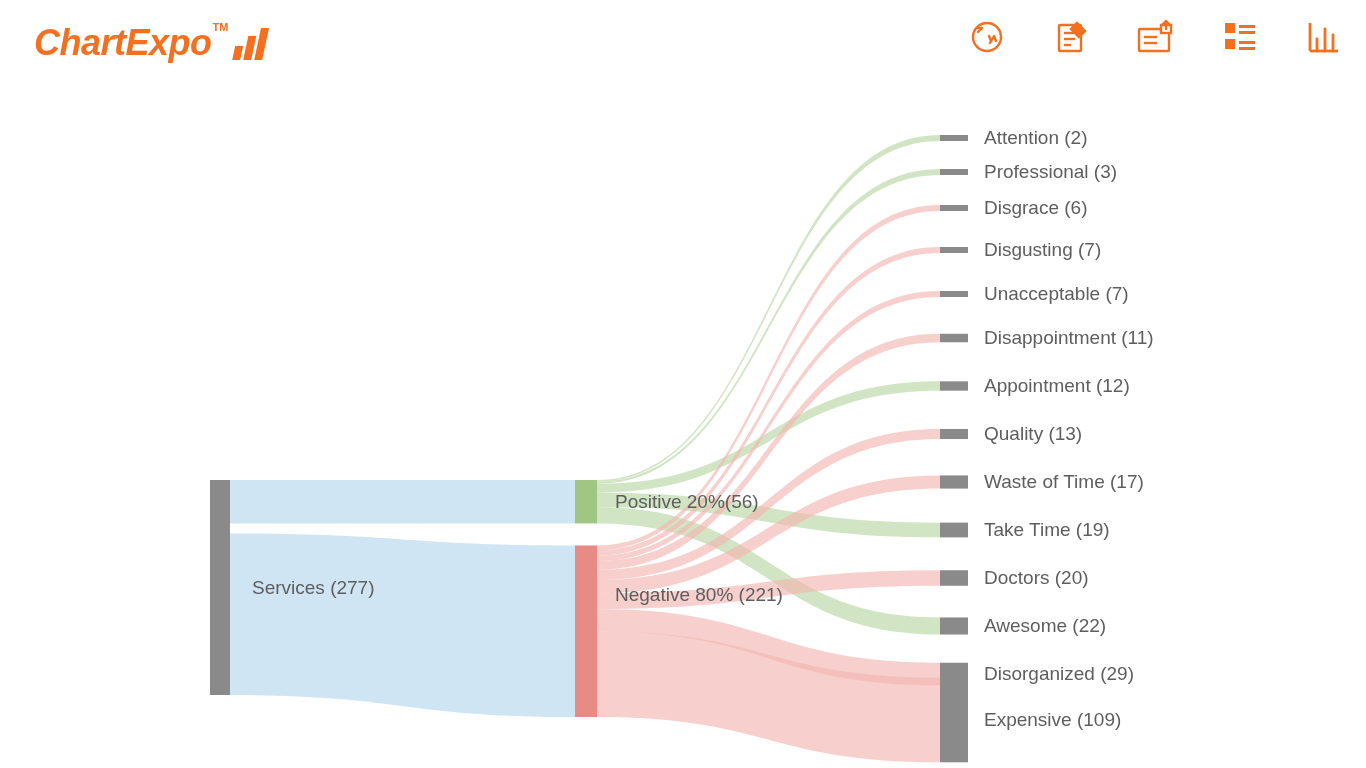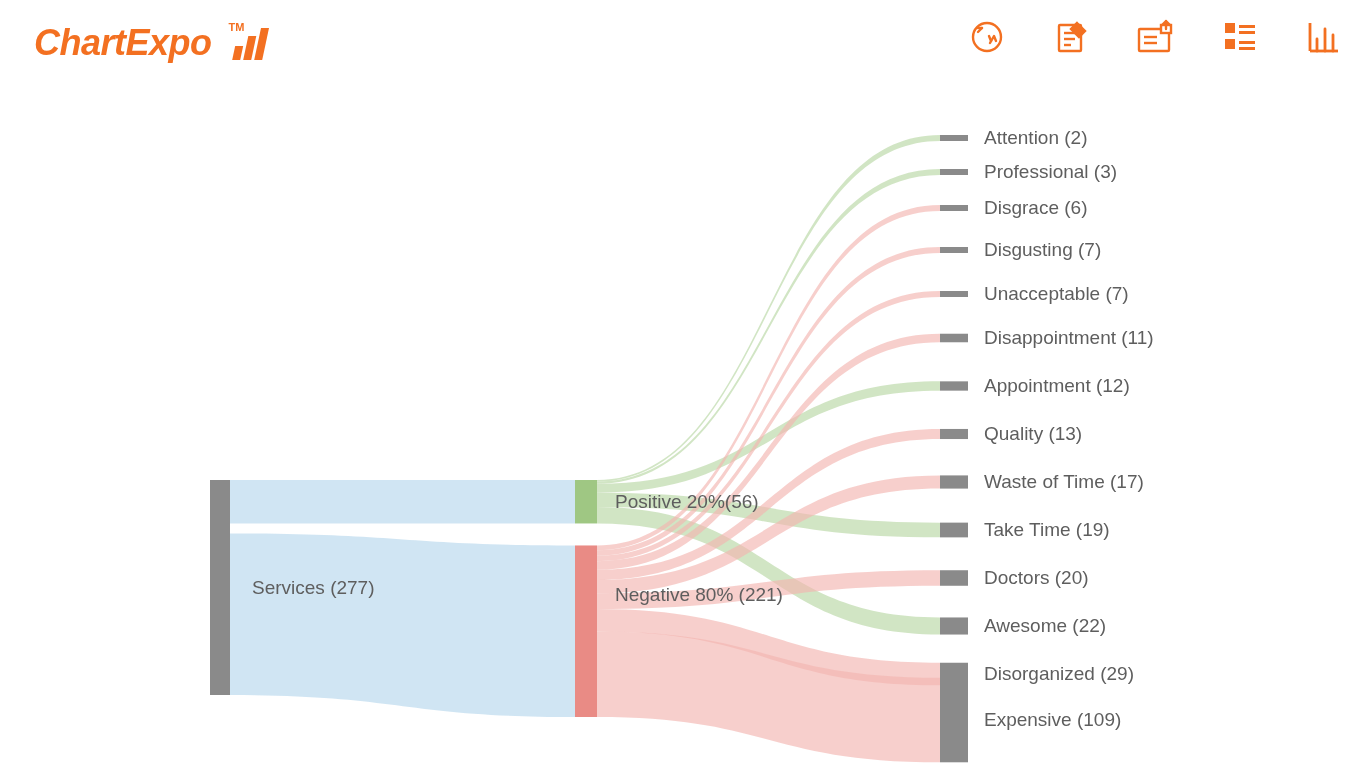--- a/index.html
+++ b/index.html
@@ -1,19 +1,19 @@
 <!DOCTYPE html>
 <html><head>
 <meta charset="utf-8">
 <style>
   html,body{margin:0;padding:0;width:1366px;height:768px;background:#fff;font-family:"Segoe UI Light","Segoe UI",Arial,sans-serif;color:#5e5e5e;overflow:hidden}
   .header{position:absolute;top:0;left:0;right:0;height:80px}
   .logo{position:absolute;left:34px;top:22px;display:flex;align-items:center}
   .logo-text{font-size:36px;font-weight:700;font-style:italic;color:#f37021;letter-spacing:-0.5px}
-  .logo-tm{font-size:11px;color:#f37021;font-weight:600;position:relative;top:-16px;left:17px}
+  .logo-tm{font-size:11px;color:#f37021;font-weight:600;position:relative;top:-16px;left:1px}
   .logo-bars{display:inline-block;margin-left:4px;position:relative;top:2px}
   .logo-bars svg{display:block}
   .toolbar{position:absolute;right:22px;top:16px;display:flex;gap:42px;align-items:center}
   .tool{cursor:pointer;display:flex;align-items:center;justify-content:center;width:42px;height:42px}
   .chart-stage{position:absolute;left:0;top:80px;width:1366px;height:688px}
   svg.sankey{position:absolute;left:0;top:0}
   .node-label{font-size:19px;fill:#5e5e5e;font-weight:300}
 </style>
 </head>
 <body>

